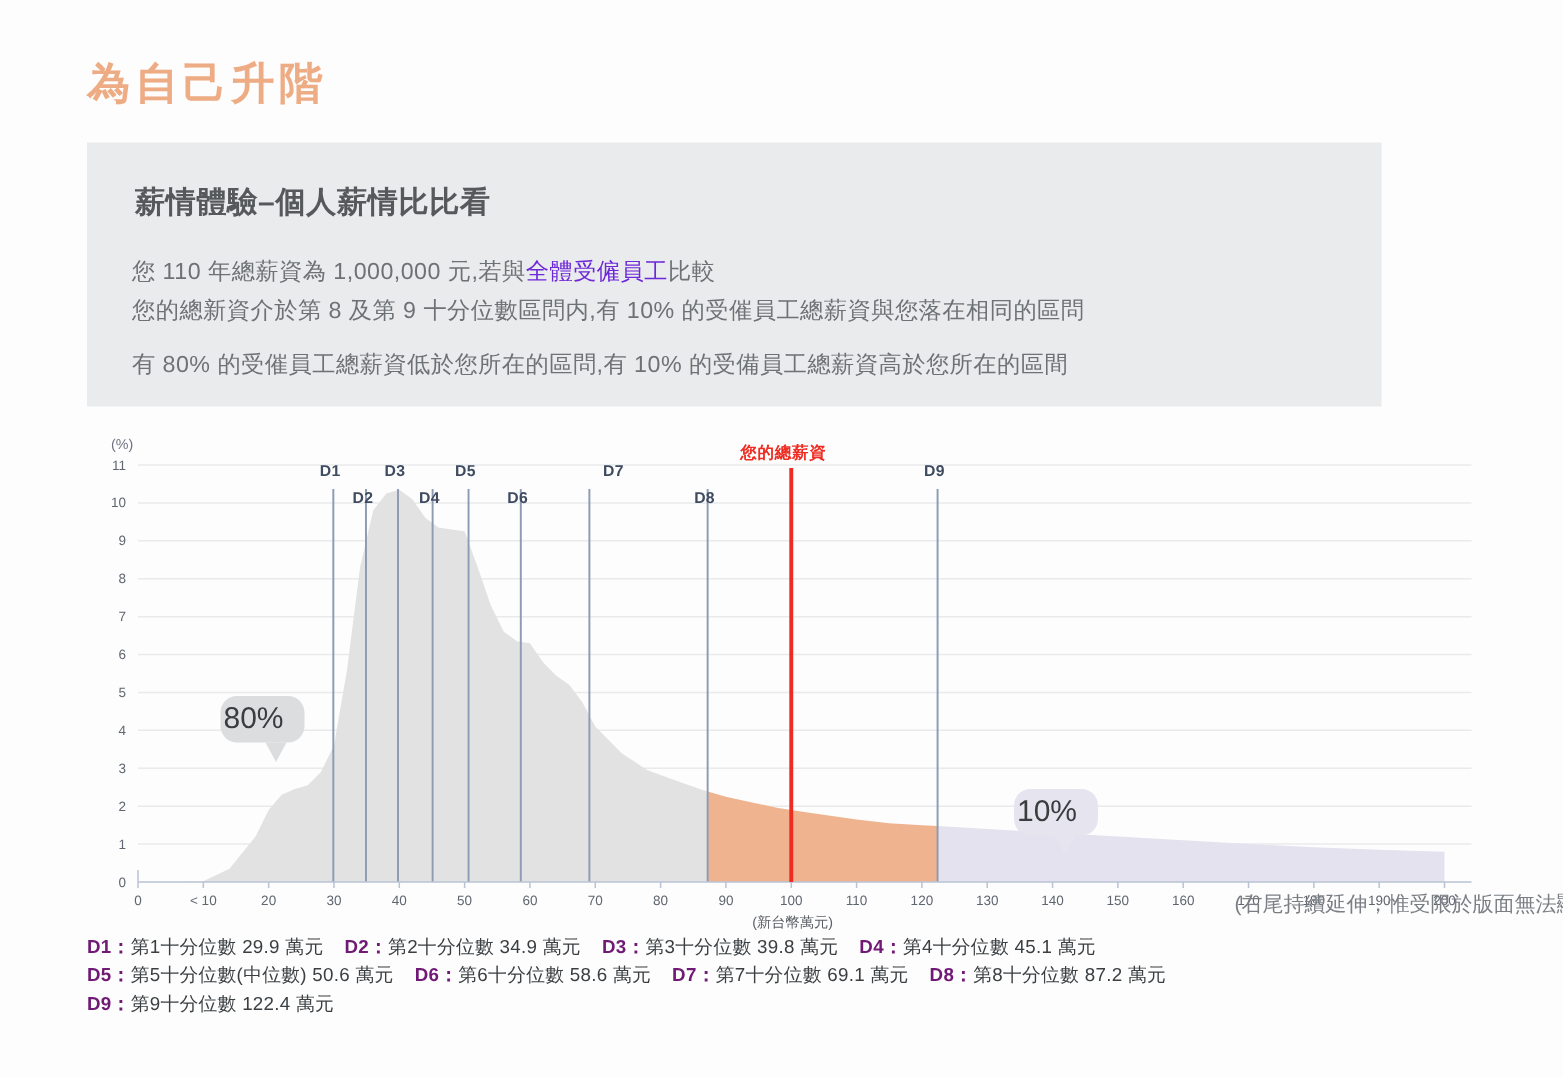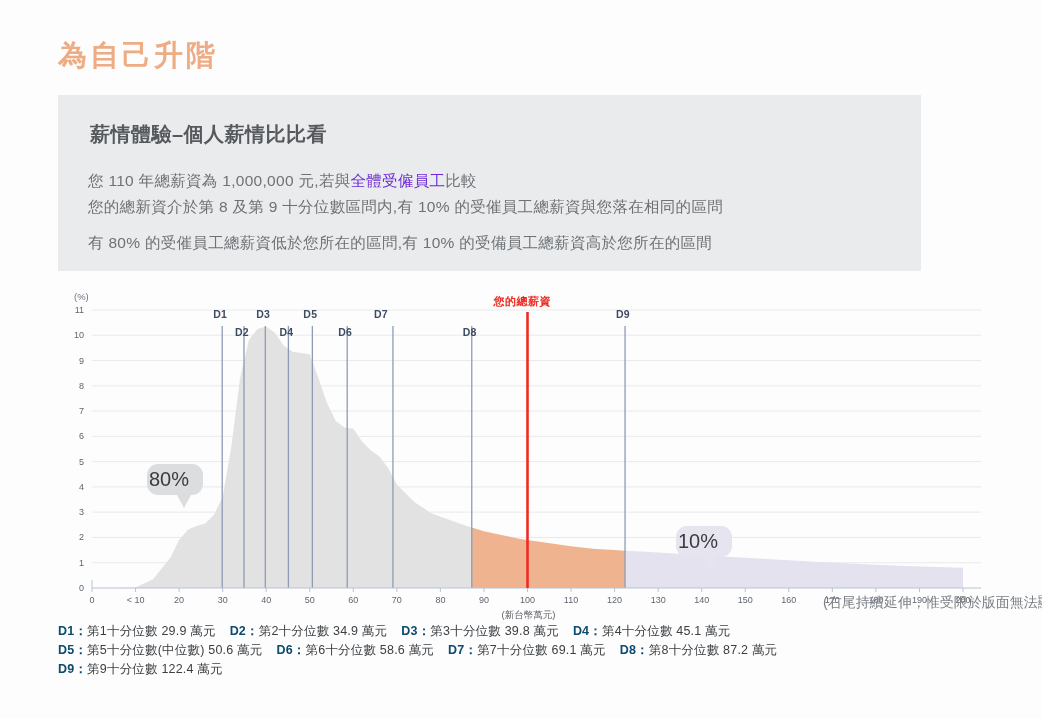--- a/index.html
+++ b/index.html
@@ -66,21 +66,21 @@
   #legend {
     position: absolute;
     left: 58px; top: 622px;
     width: 927px;
     font-size: 12.5px;
     color: #3b3f42;
     line-height: 19px;
     letter-spacing: 0.2px;
   }
   .legend-row { white-space: nowrap; }
-  .d-key { font-weight: 700; color: #0c4a6e; }
+  .d-key { font-weight: 700; color: #701a75; }
   .legend-item { margin-right: 14px; }
 
   
   .bubble {
     position: absolute;
     border-radius: 11px;
     font-size: 20px;
     color: #3a3d40;
     padding: 5px 14px 6px 2px;
     line-height: 1;
@@ -266,21 +266,21 @@
       <g id="salary-line">
           <line x1="469.5" x2="469.5" y1="300" y2="24" stroke="#ee2c22" stroke-width="2.6"></line>
         </g>
     </svg>
   <div class="d-label" style="left: 155.214px; top: 20px;">D1</div>
       <div class="d-label" style="left: 176.989px; top: 38px;">D2</div>
       <div class="d-label" style="left: 198.329px; top: 20px;">D3</div>
       <div class="d-label" style="left: 221.411px; top: 38px;">D4</div>
       <div class="d-label" style="left: 245.363px; top: 20px;">D5</div>
       <div class="d-label" style="left: 280.203px; top: 38px;">D6</div>
-      <div class="d-label" style="left: 316px; top: 20px;">D7</div>
+      <div class="d-label" style="left: 344px; top: 20px;">D7</div>
       <div class="d-label" style="left: 404.756px; top: 38px;">D8</div>
       <div class="d-label" style="left: 558.052px; top: 20px;">D9</div>
     </div>
 
   <div id="salary-label" style="left: 493.5px; top: 294px;">您的總薪資</div>
   <div id="x-axis-title" style="left: 501.5px; top: 609px;">(新台幣萬元)</div>
   <div id="tail-note" style="left: 823px; top: 594px;">(右尾持續延伸，惟受限於版面無法顯示)</div>
 
   <div class="bubble" id="bubble-80">80%</div>
   <div class="bubble" id="bubble-10">10%</div>

